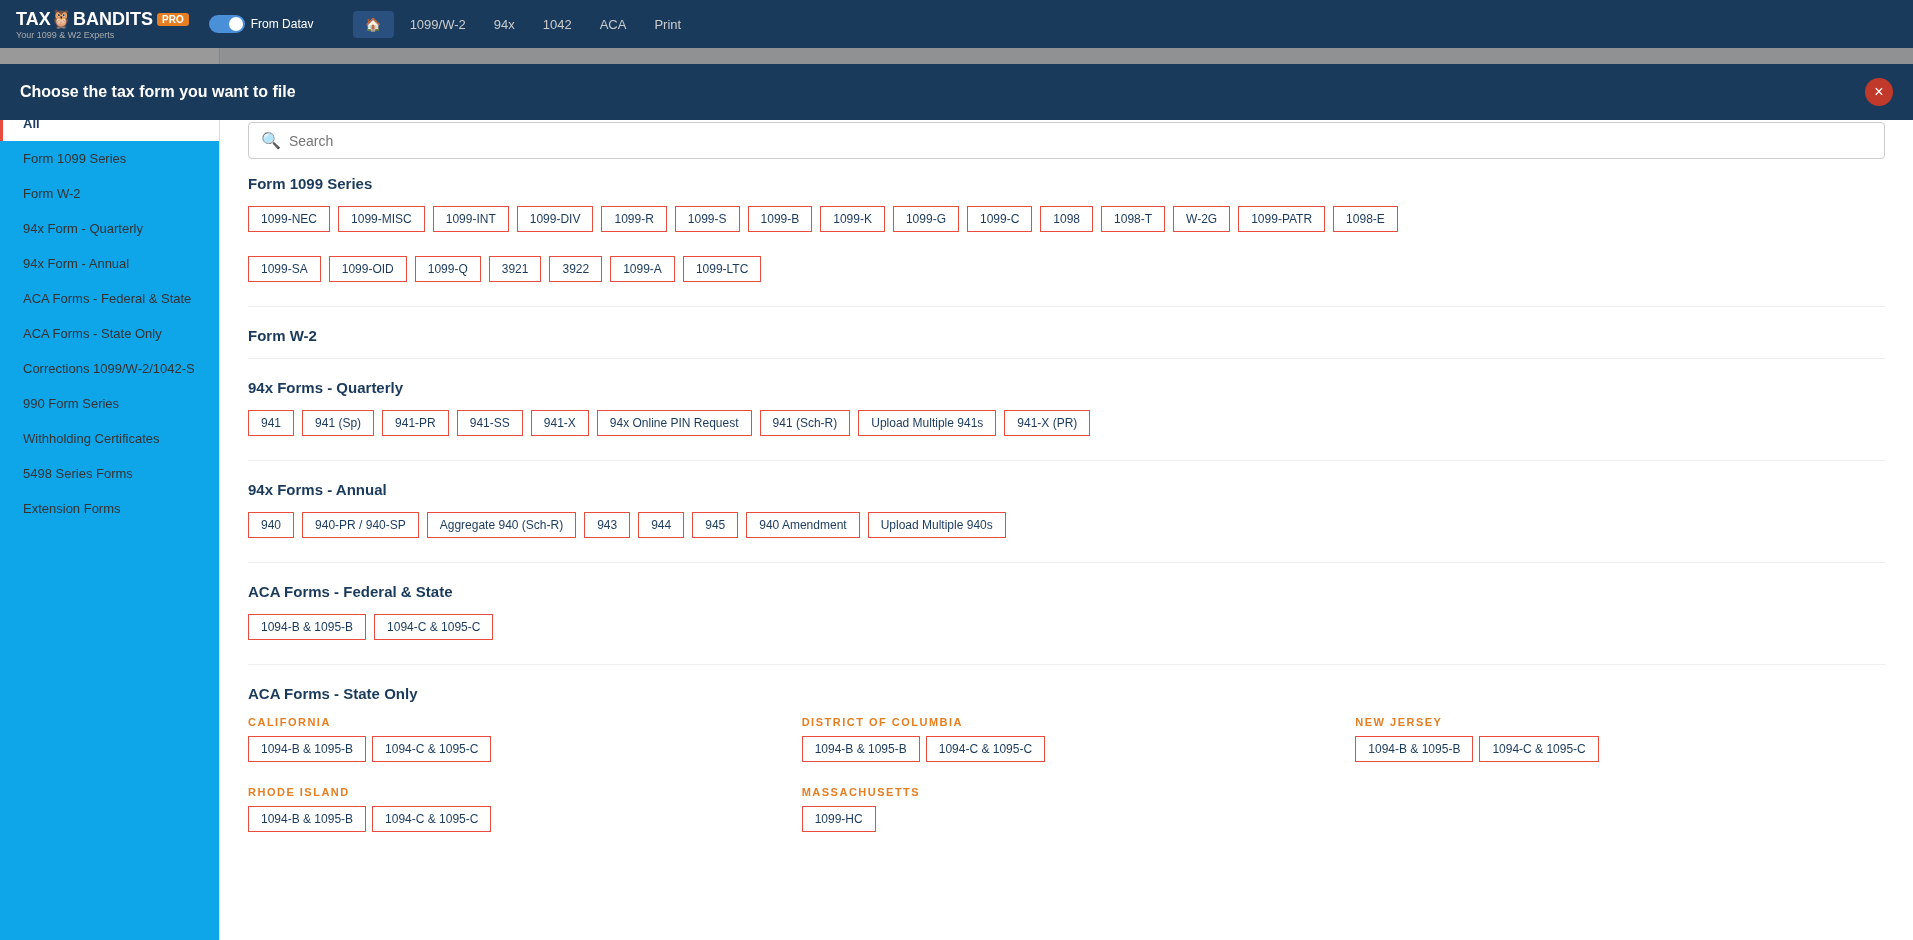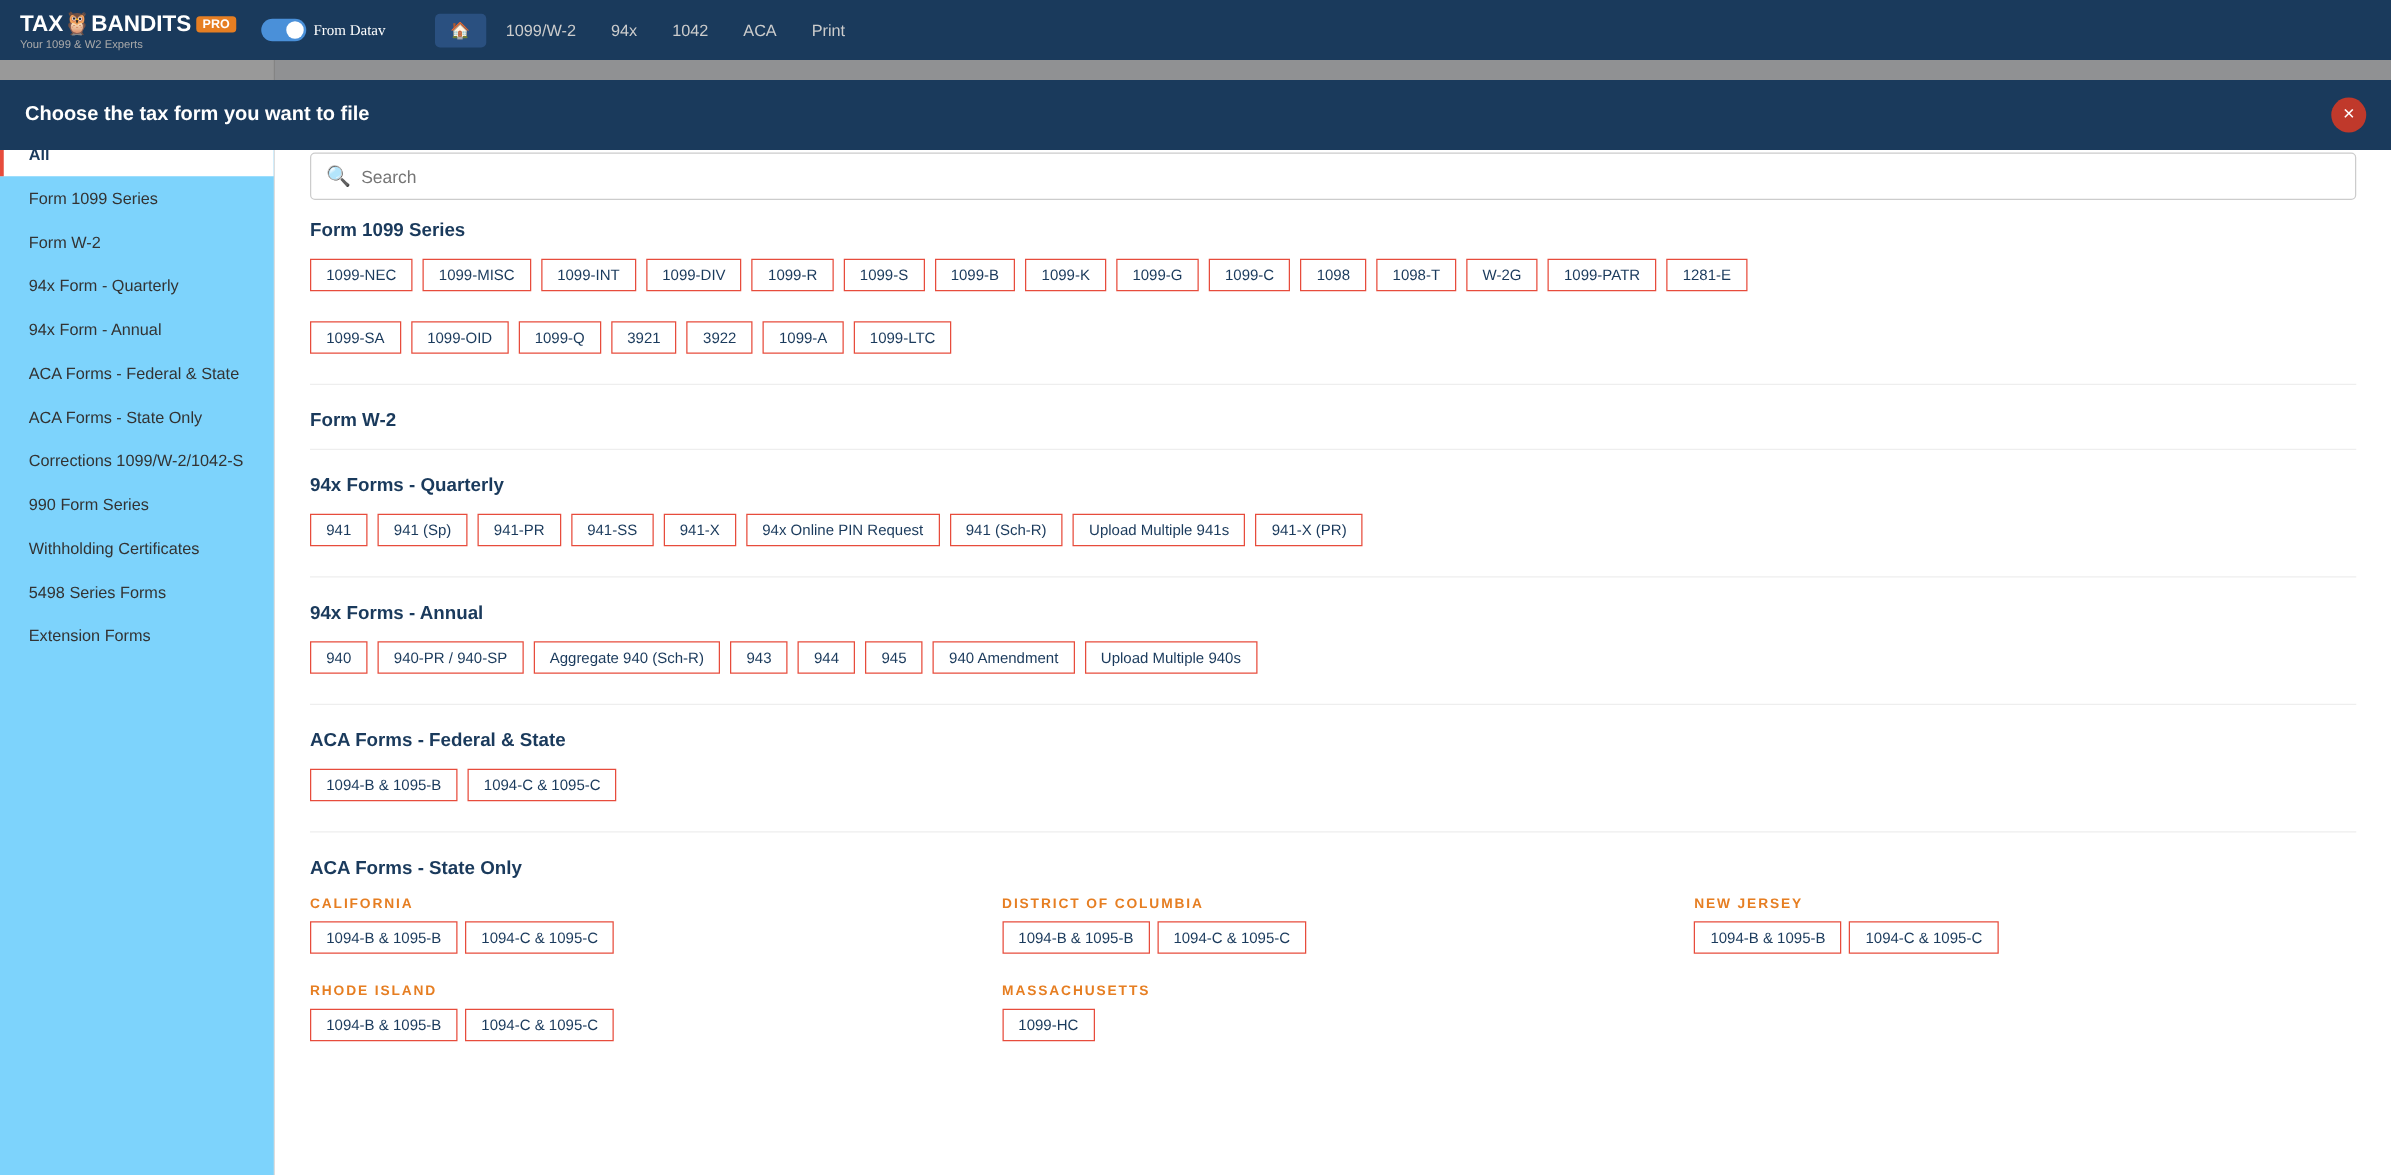--- a/index.html
+++ b/index.html
@@ -24,21 +24,21 @@
       color: white;
     }
     .pro-badge {
       background: #e67e22;
       color: white;
       font-size: 10px;
       padding: 1px 5px;
       border-radius: 3px;
       font-weight: bold;
     }
-    .toggle-area { display: flex; align-items: center; gap: 6px; color: white; font-size: 12px; font-family: Liberation Serif, serif; }
+    .toggle-area { display: flex; align-items: center; gap: 6px; color: white; font-size: 12px; }
     .toggle-switch {
       width: 36px; height: 18px;
       background: #4a90d9;
       border-radius: 9px;
       position: relative;
       cursor: pointer;
     }
     .toggle-switch::after {
       content: '';
       width: 14px; height: 14px;
@@ -113,21 +113,21 @@
     }
 
     
     .modal-container {
       position: absolute;
       top: 0; left: 0; right: 0; bottom: 0;
       display: flex;
     }
     .modal-left-panel {
       width: 220px;
-      background: #7dd3fc;
+      background: #0ea5e9;
       border-right: 1px solid #ddd;
       padding: 8px 0;
       overflow-y: auto;
       flex-shrink: 0;
     }
     .modal-left-panel .menu-item {
       padding: 10px 20px;
       cursor: pointer;
       color: #333;
       font-size: 13px;
@@ -346,21 +346,21 @@
             <button class="form-tag">1099-R</button>
             <button class="form-tag">1099-S</button>
             <button class="form-tag">1099-B</button>
             <button class="form-tag">1099-K</button>
             <button class="form-tag">1099-G</button>
             <button class="form-tag">1099-C</button>
             <button class="form-tag">1098</button>
             <button class="form-tag">1098-T</button>
             <button class="form-tag">W-2G</button>
             <button class="form-tag">1099-PATR</button>
-            <button class="form-tag">1281-E</button>
+            <button class="form-tag">1098-E</button>
           </div>
         <div class="form-tags" id="tags-1099-row2">
             <button class="form-tag">1099-SA</button>
             <button class="form-tag">1099-OID</button>
             <button class="form-tag">1099-Q</button>
             <button class="form-tag">3921</button>
             <button class="form-tag">3922</button>
             <button class="form-tag">1099-A</button>
             <button class="form-tag">1099-LTC</button>
           </div>

